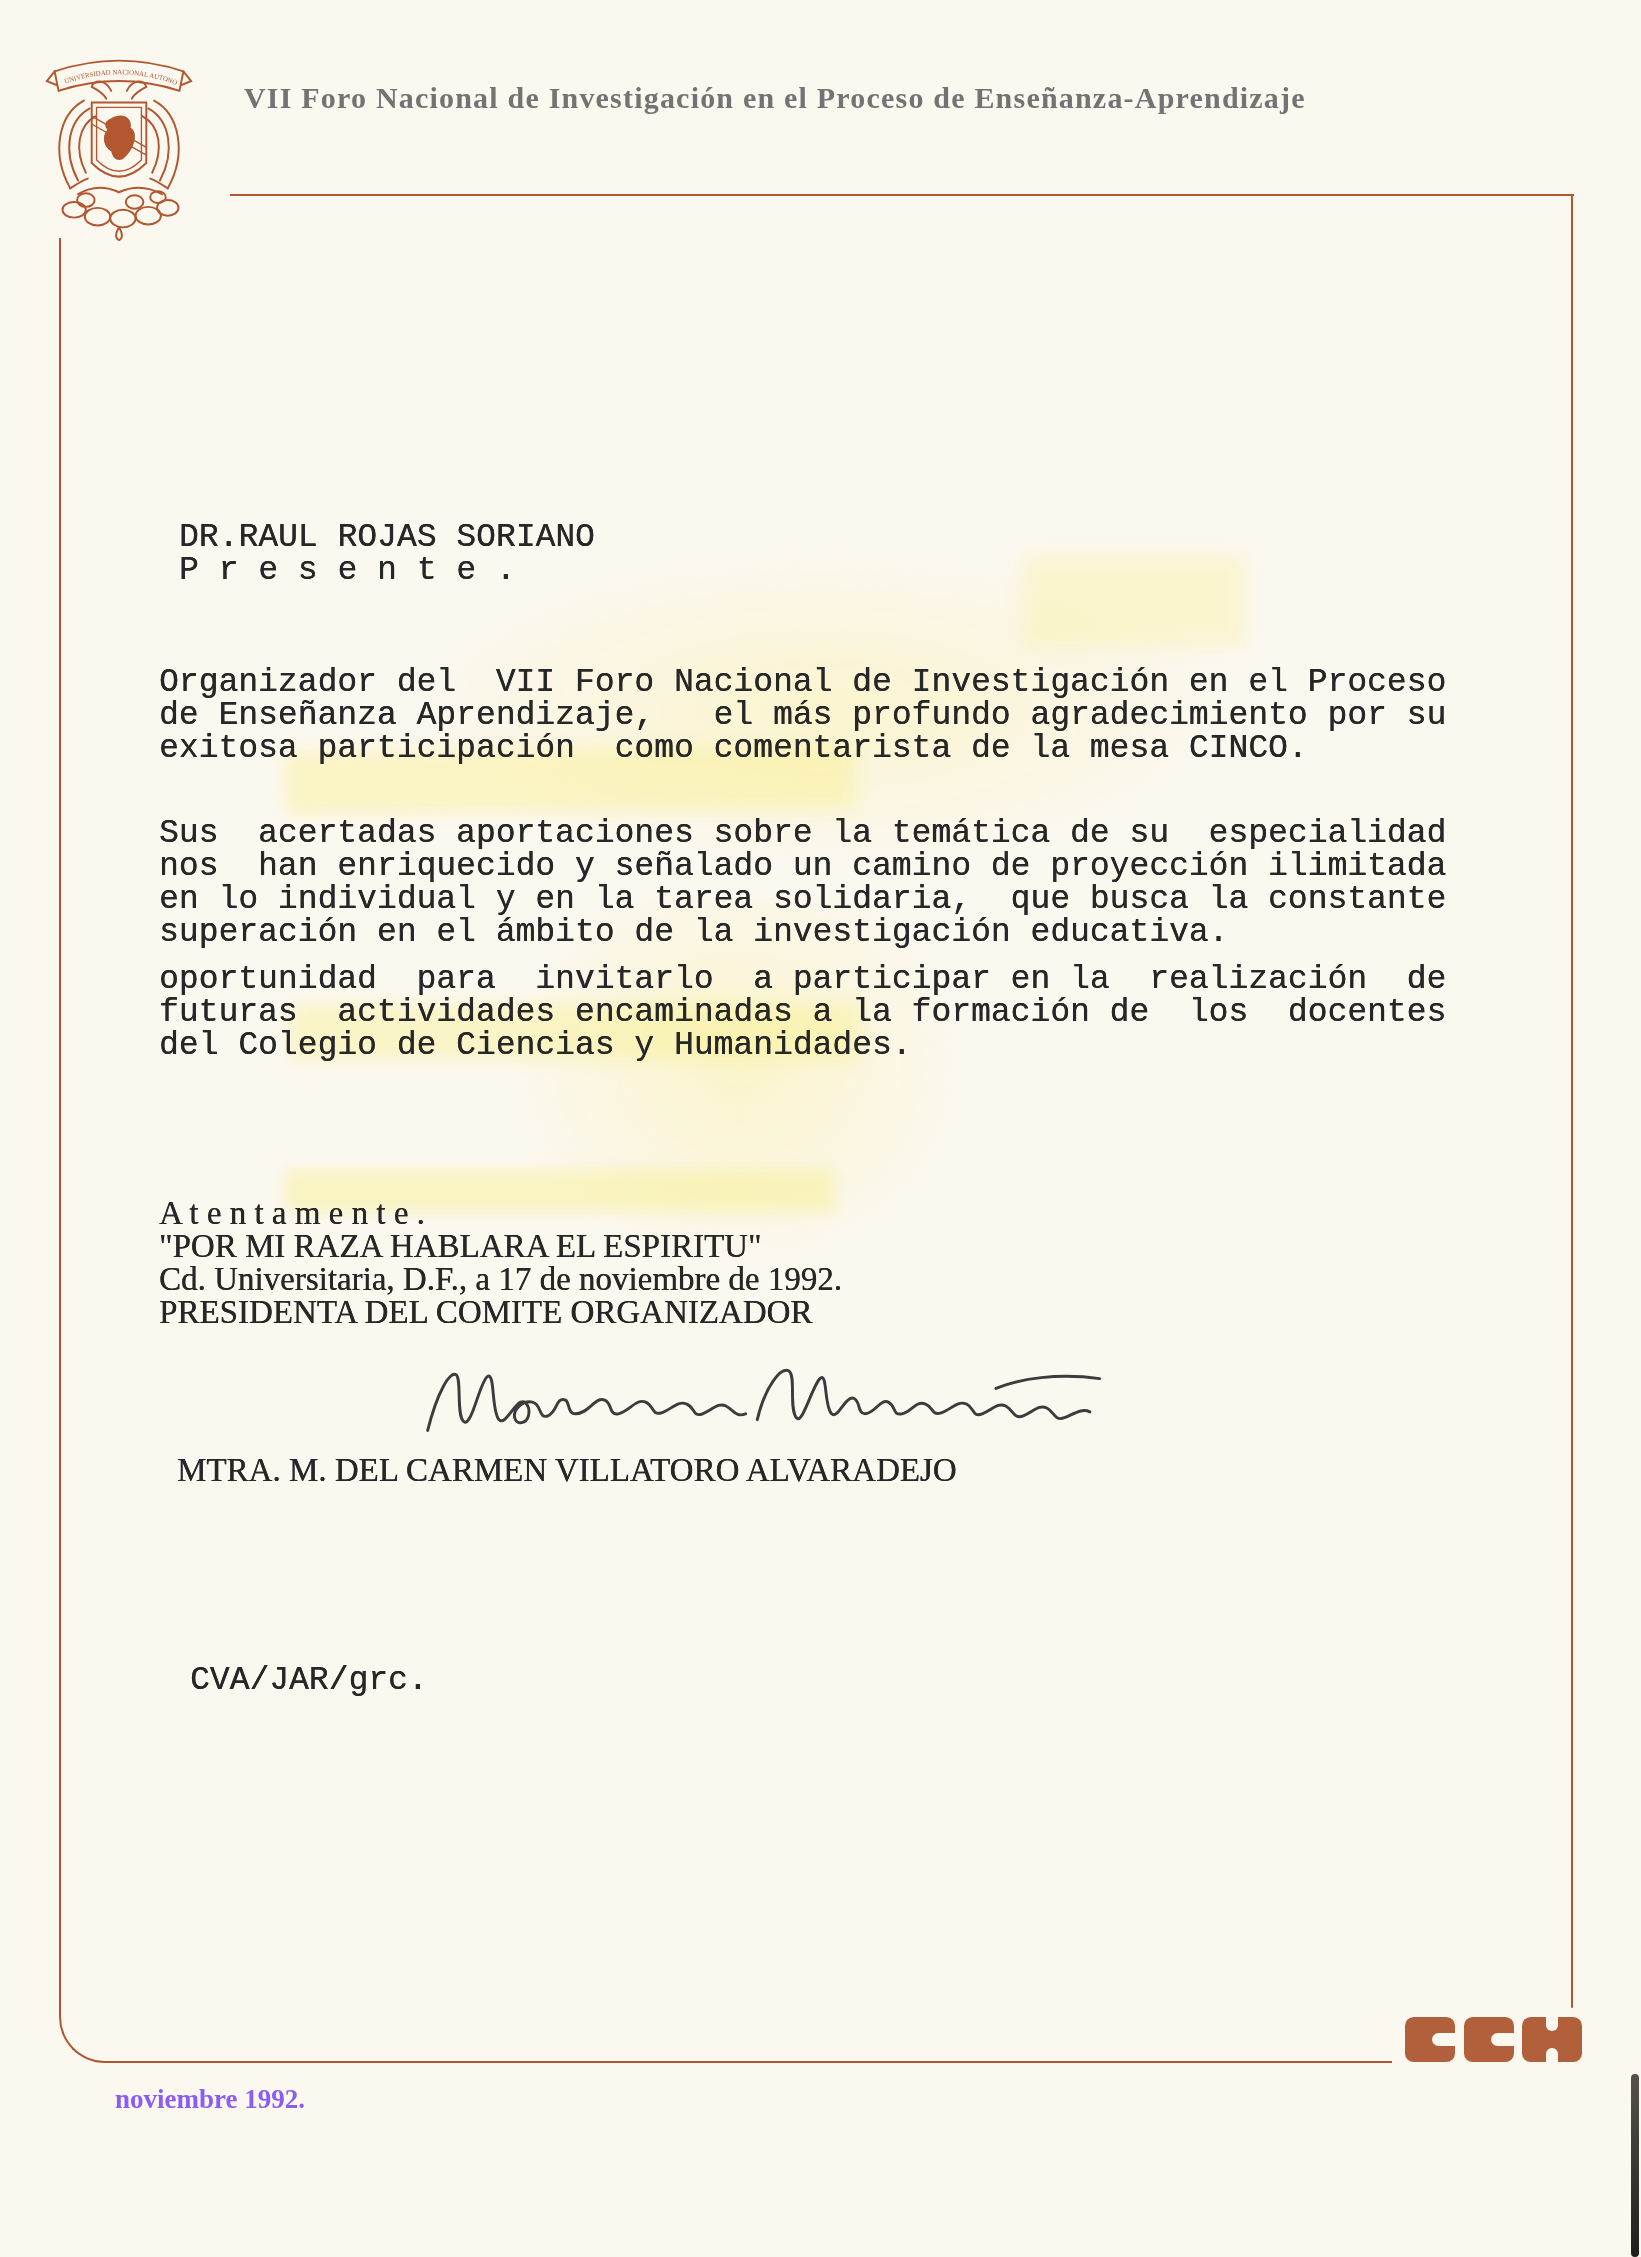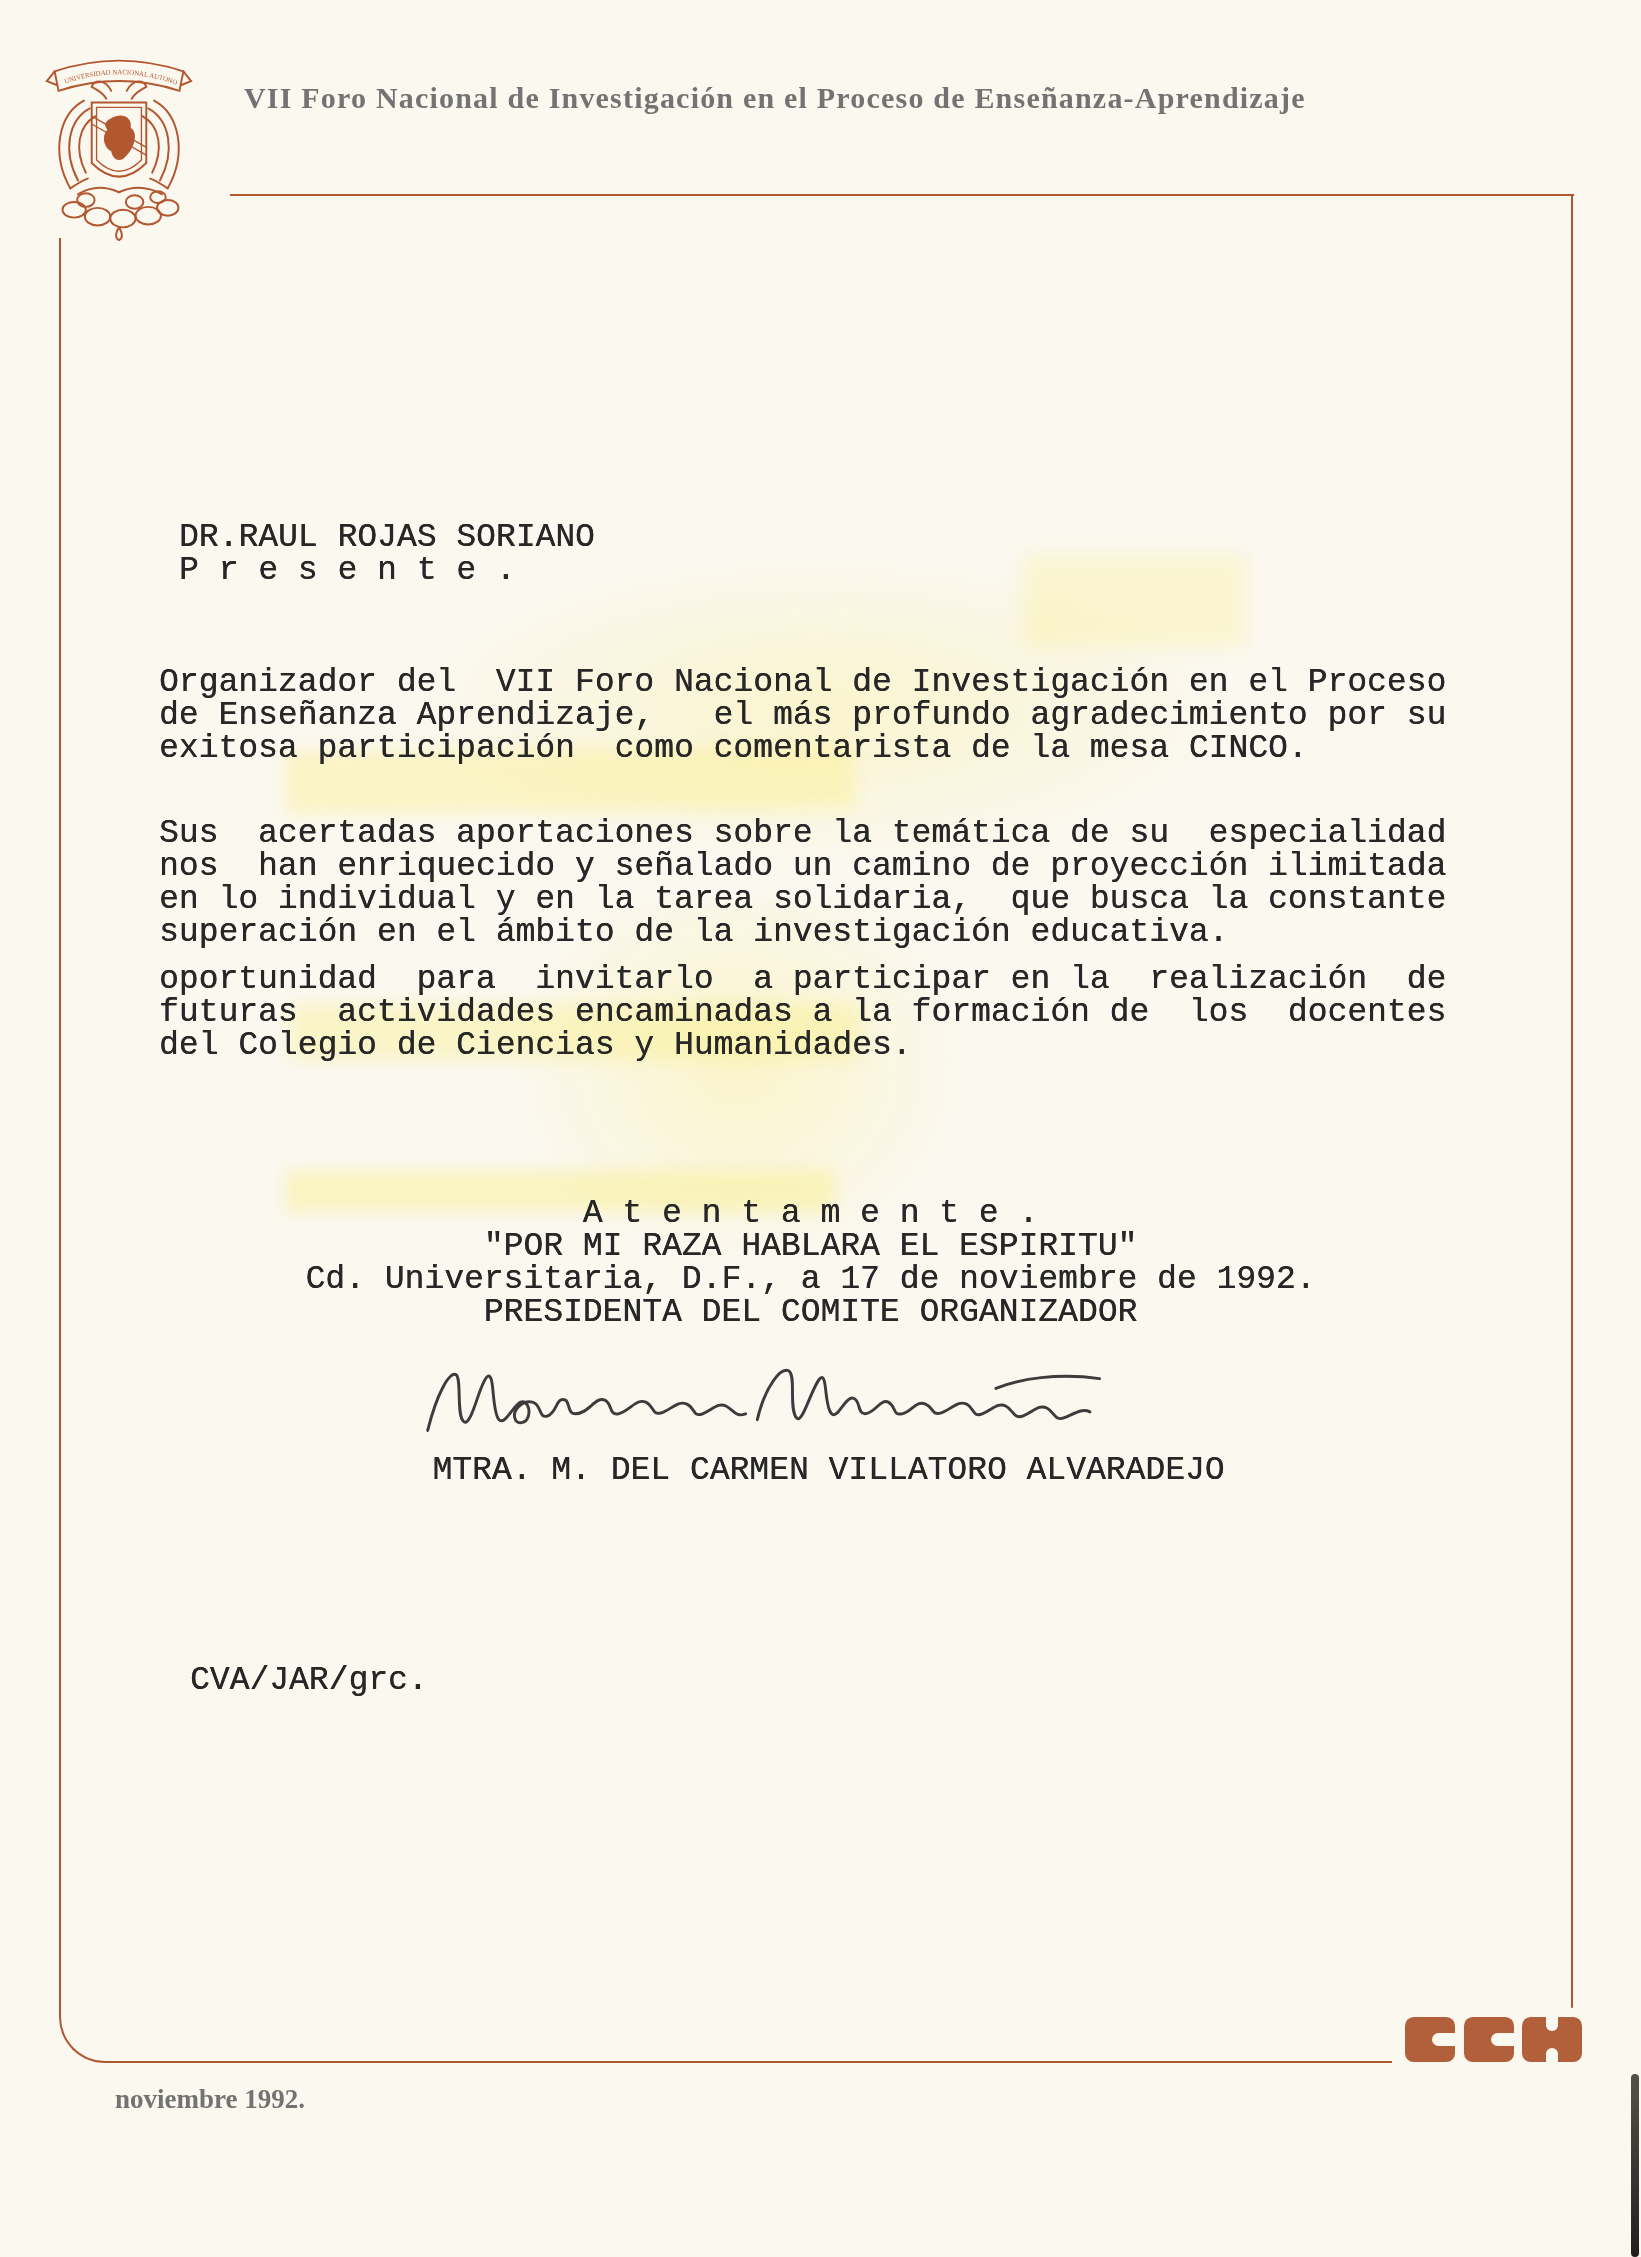--- a/index.html
+++ b/index.html
@@ -22,28 +22,28 @@
   .emblem{position:absolute;left:41px;top:46px;width:156px;height:195px;}
   .page-title{
     position:absolute;left:244px;top:81px;width:1294px;
     font-family:"Liberation Serif","DejaVu Serif",serif;
     font-weight:bold;font-size:30px;letter-spacing:1.2px;color:#737373;
   }
   
   .tw{white-space:pre;font-size:33px;line-height:33px;color:#272727;
       text-shadow:0.3px 0 0 #272727;}
   .block{position:absolute;}
-  .centered{width:1303px;text-align:center;}
+  .centered{width:1303px;text-align:left;font-family:Liberation Serif, serif;}
   
   .sig{position:absolute;left:413px;top:1357px;width:714px;height:98px;}
   
   .footer-date{
     position:absolute;left:115px;top:2084px;
     font-family:"Liberation Serif","DejaVu Serif",serif;
-    font-weight:600;font-size:27px;color:#737373;
+    font-weight:600;font-size:27px;color:#8b5cf6;
   }
   .cch-logo{position:absolute;left:1405px;top:2017px;display:flex;gap:8.7px;}
   .cch-letter{position:relative;width:50px;height:45px;background:#b2603b;border-radius:8.7px;}
   .cch-letter.c::after{
     content:"";position:absolute;right:-1px;top:16.4px;width:24px;height:12.6px;
     background:#fbf8f0;border-radius:6.8px 0 0 6.8px;
   }
   .cch-letter.h{width:60px;}
   .cch-letter.h::before{
     content:"";position:absolute;left:24px;top:-1px;width:11.6px;height:15.4px;

